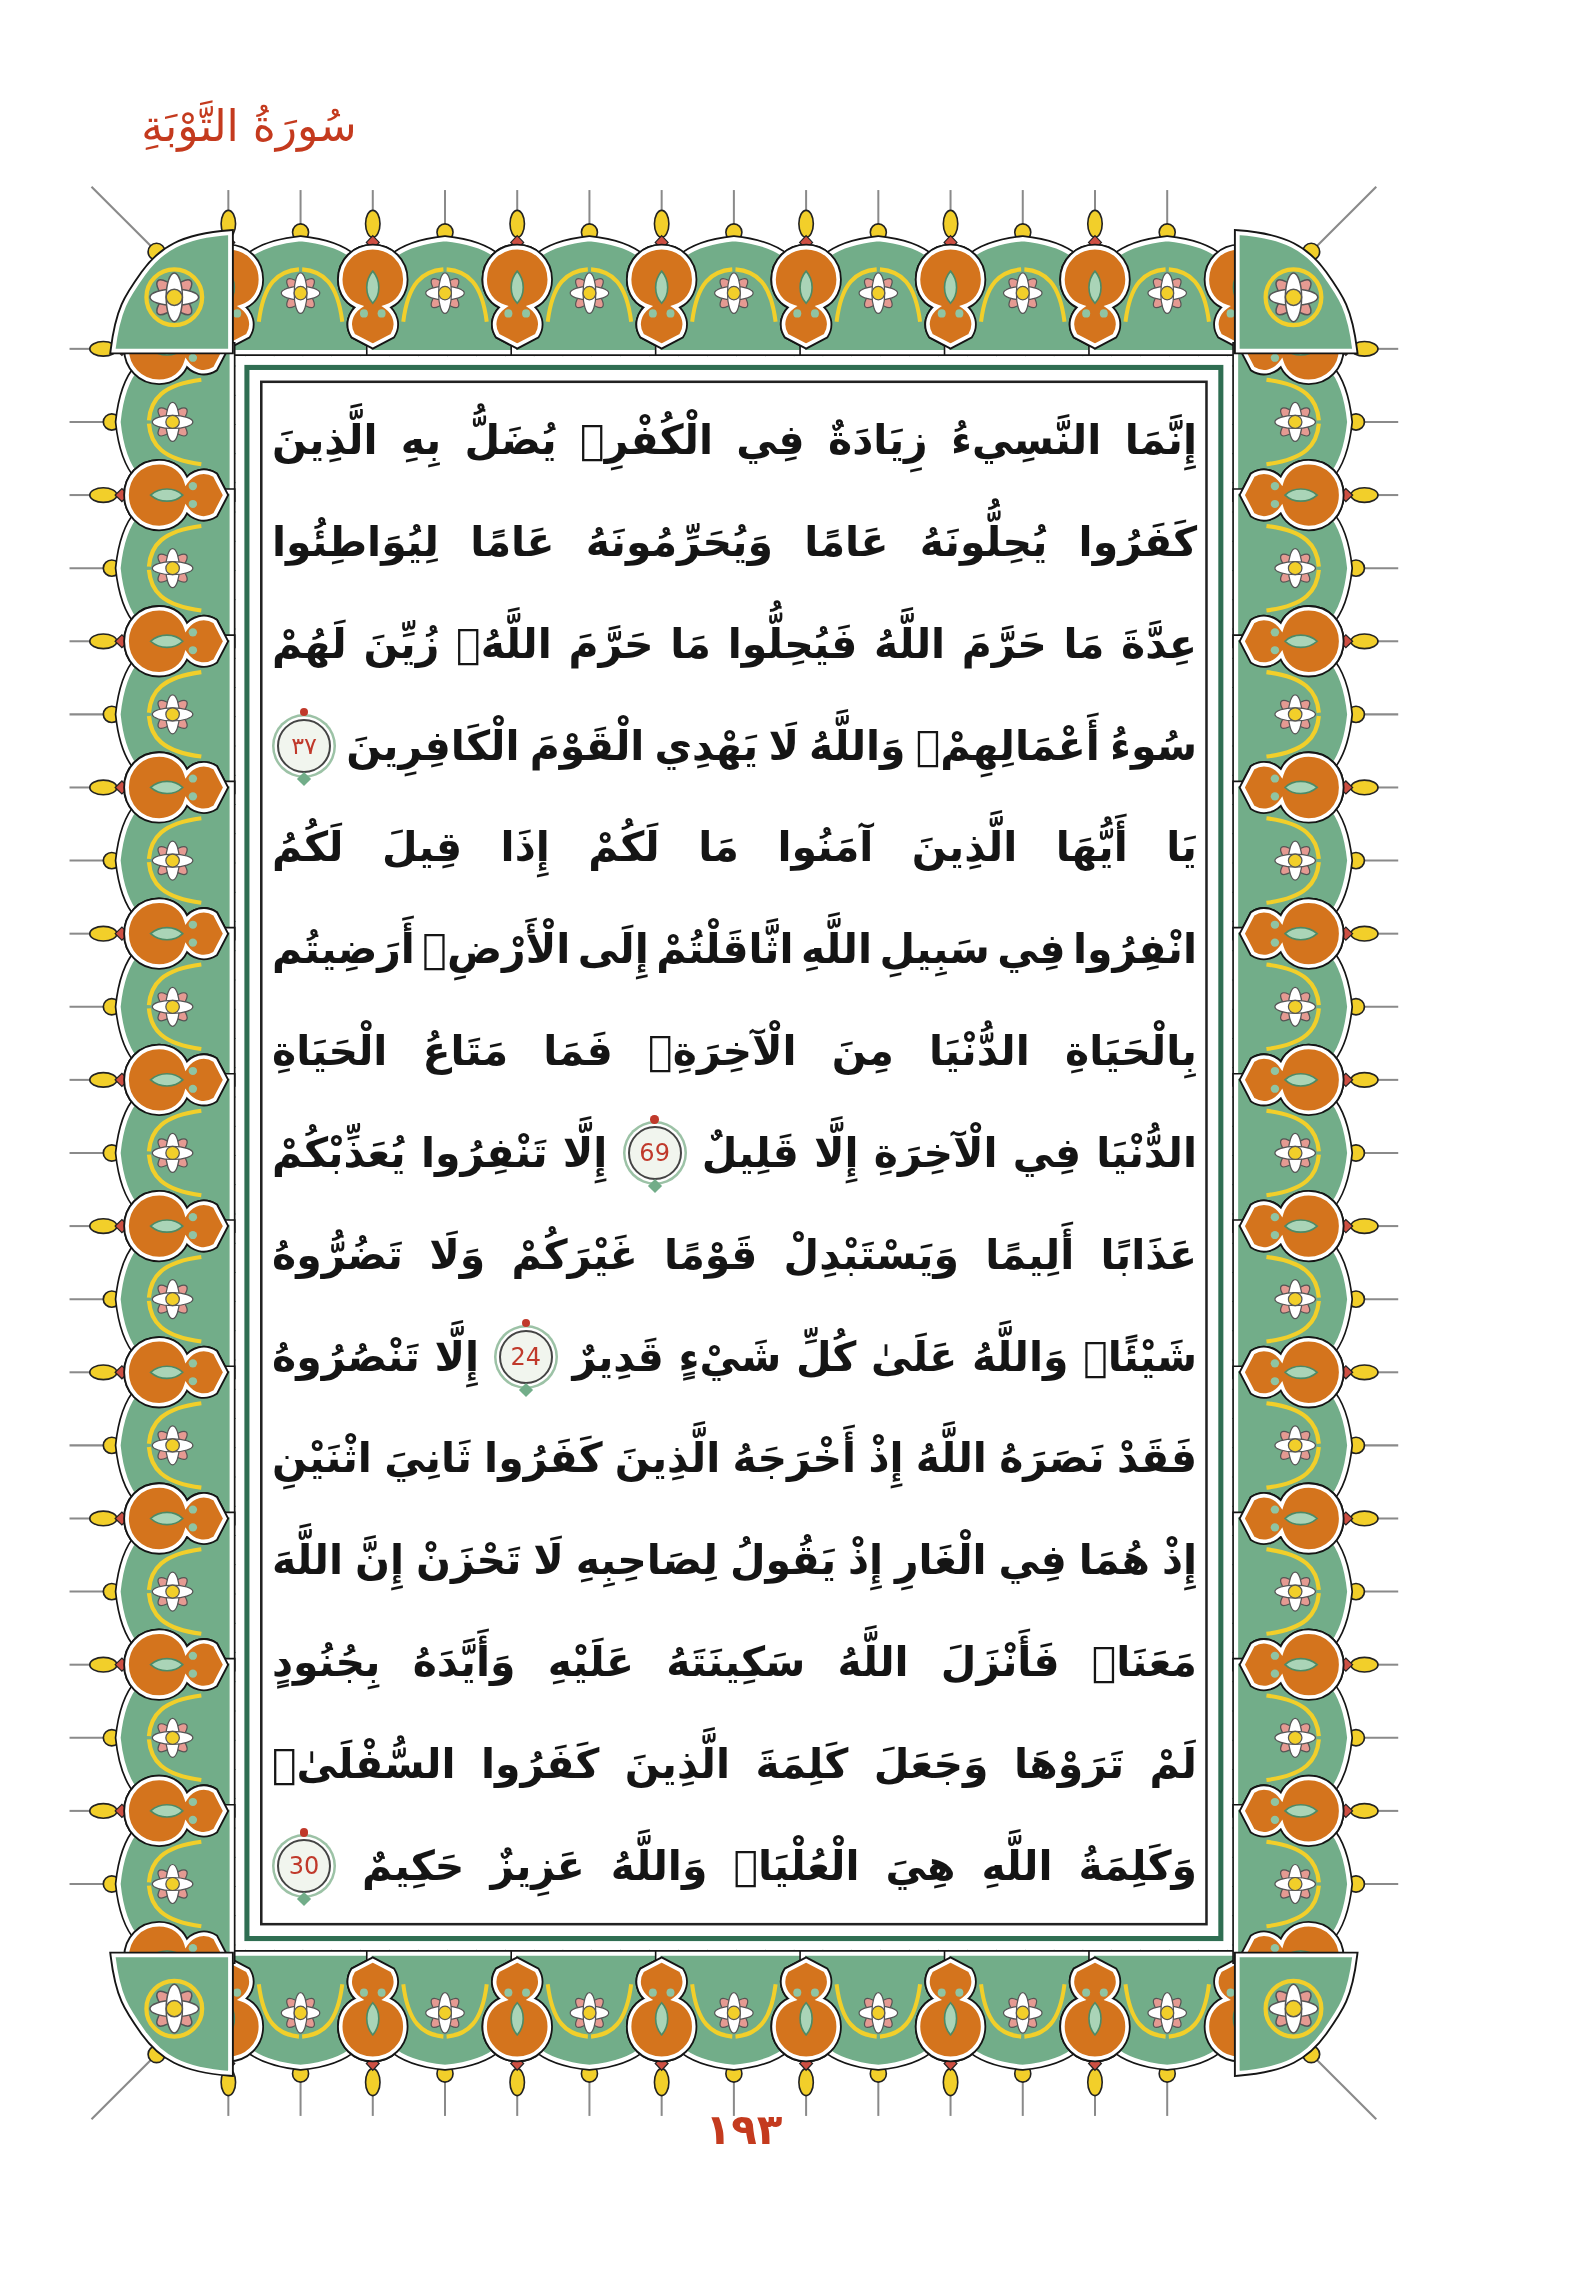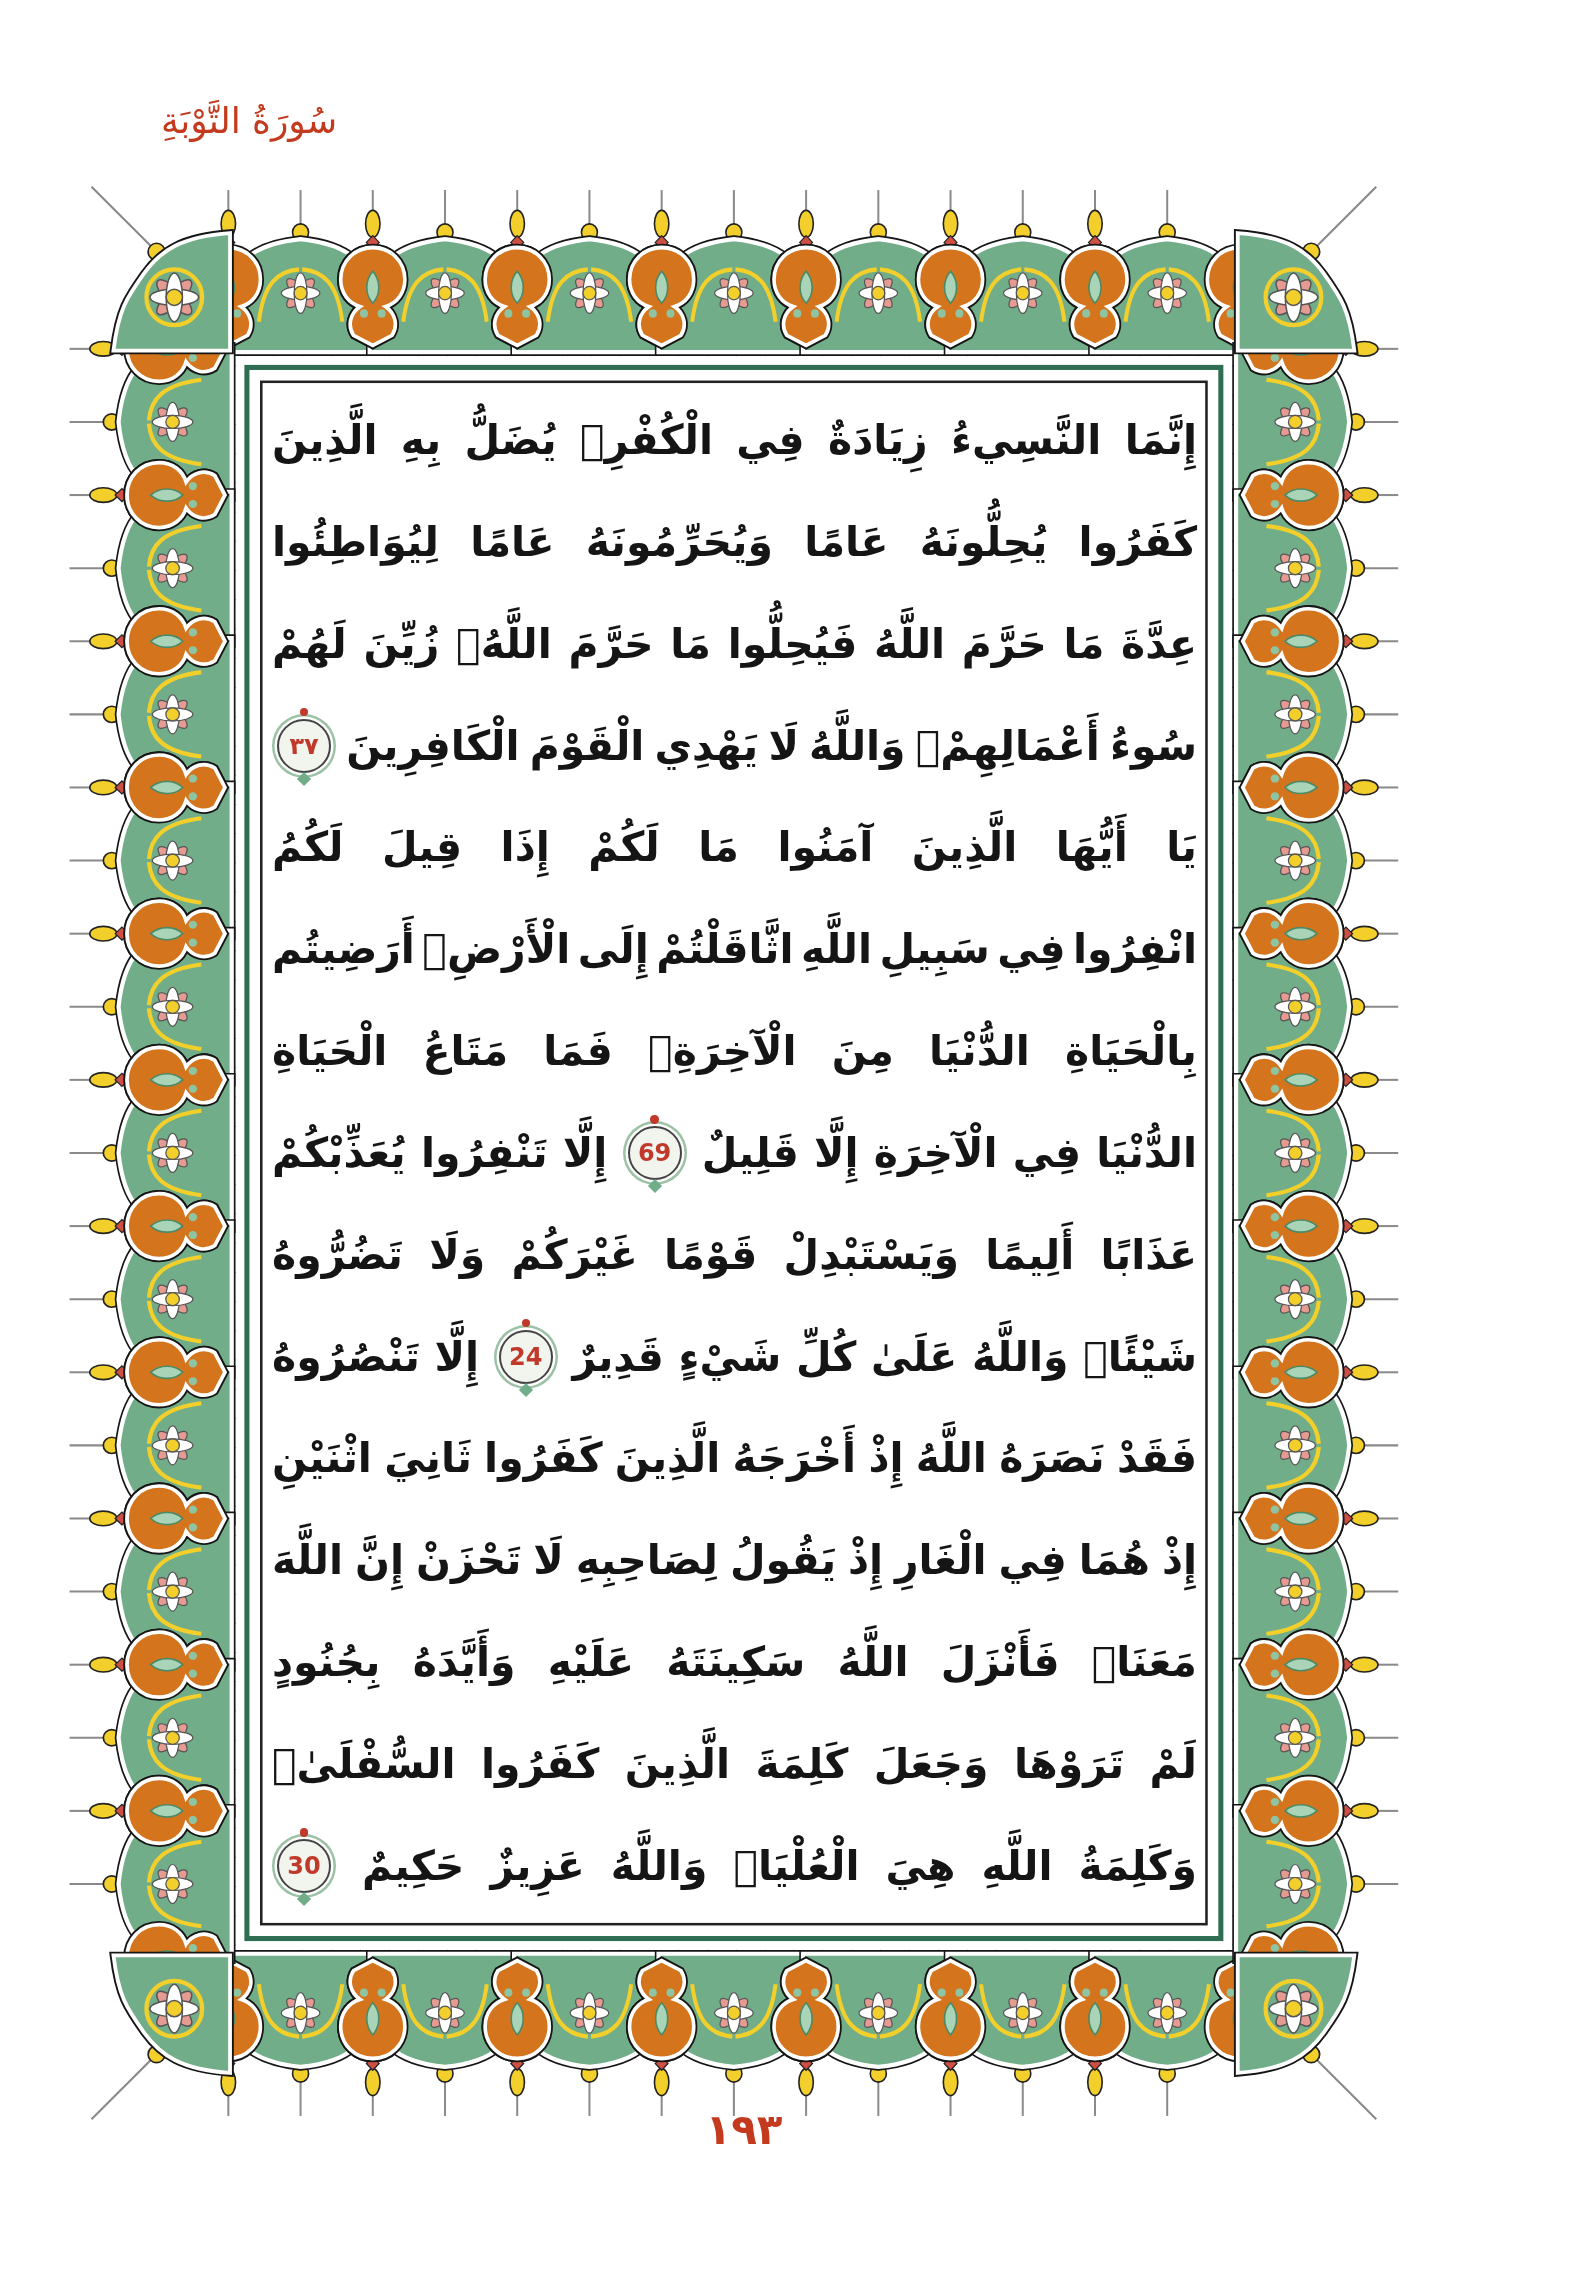--- a/index.html
+++ b/index.html
@@ -7,40 +7,40 @@
     --orange:#d4741d; --yellow:#f2cf2a; --pink:#e59a92; --marker_red:#c0392b; --gray:#8a8a8a;
   }
   html,body{margin:0;padding:0;background:#ffffff;}
   .page{
     position:relative; width:1597px; height:2295px; background:#ffffff;
     font-family:"DejaVu Sans", sans-serif; overflow:hidden;
   }
   .frame-svg{position:absolute;left:0;top:0;}
   .surah-header{
     position:absolute; left:80px; top:100px; width:338px; text-align:center;
-    font-size:36px; color:var(--red); direction:rtl; white-space:nowrap;
+    font-size:44px; color:var(--red); direction:rtl; white-space:nowrap;
   }
   .juz-header{
     position:absolute; left:1077px; top:93px; width:389px; text-align:center;
     font-size:40px; color:var(--red); direction:rtl; white-space:nowrap;
   }
   .quran-text{
     position:absolute; left:272px; top:390px; width:925px; height:1526px;
     display:flex; flex-direction:column; justify-content:space-between;
   }
   .quran-line{
     display:flex; direction:rtl; justify-content:space-between; align-items:center;
     height:100px; font-size:41px; font-weight:bold; color:var(--ink); white-space:nowrap;
   }
   .word{display:inline-block;}
   .verse-marker{
     box-sizing:border-box; width:54px; height:54px; border-radius:50%;
     background:#f1f5ee; border:2.1px solid #444;
     box-shadow:0 0 0 2.5px #ffffff, 0 0 0 5px #9cc2a6;
-    color:var(--marker_red); font-size:24px; font-weight:bold;
+    color:var(--marker_red); font-size:24px; font-weight:normal;
     display:flex; align-items:center; justify-content:center; position:relative;
     flex:0 0 auto; margin:0 5px;
   }
   .verse-marker::before{
     content:""; position:absolute; top:-12.7px; left:50%; margin-left:-4.2px;
     width:8.4px; height:8.4px; border-radius:50%; background:var(--marker_red);
   }
   .verse-marker::after{
     content:""; position:absolute; bottom:-13.5px; left:50%; margin-left:-5px;
     width:10px; height:10px; background:var(--green); transform:rotate(45deg);

